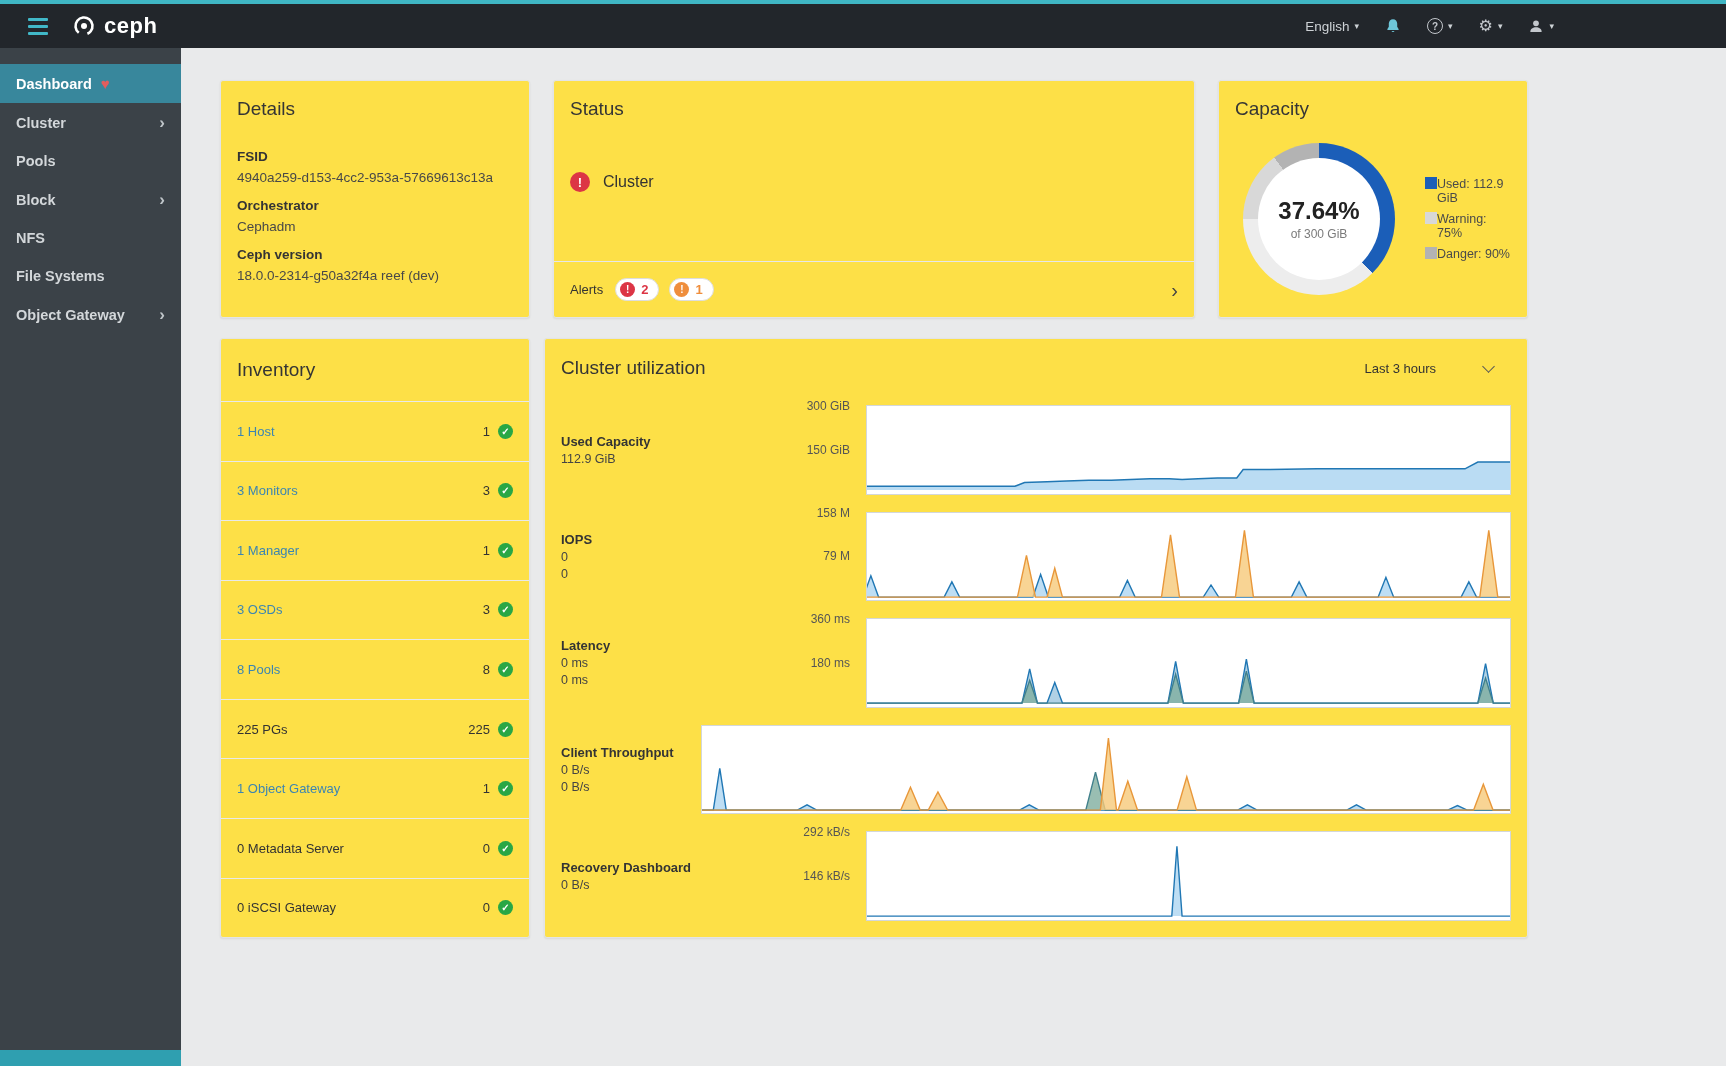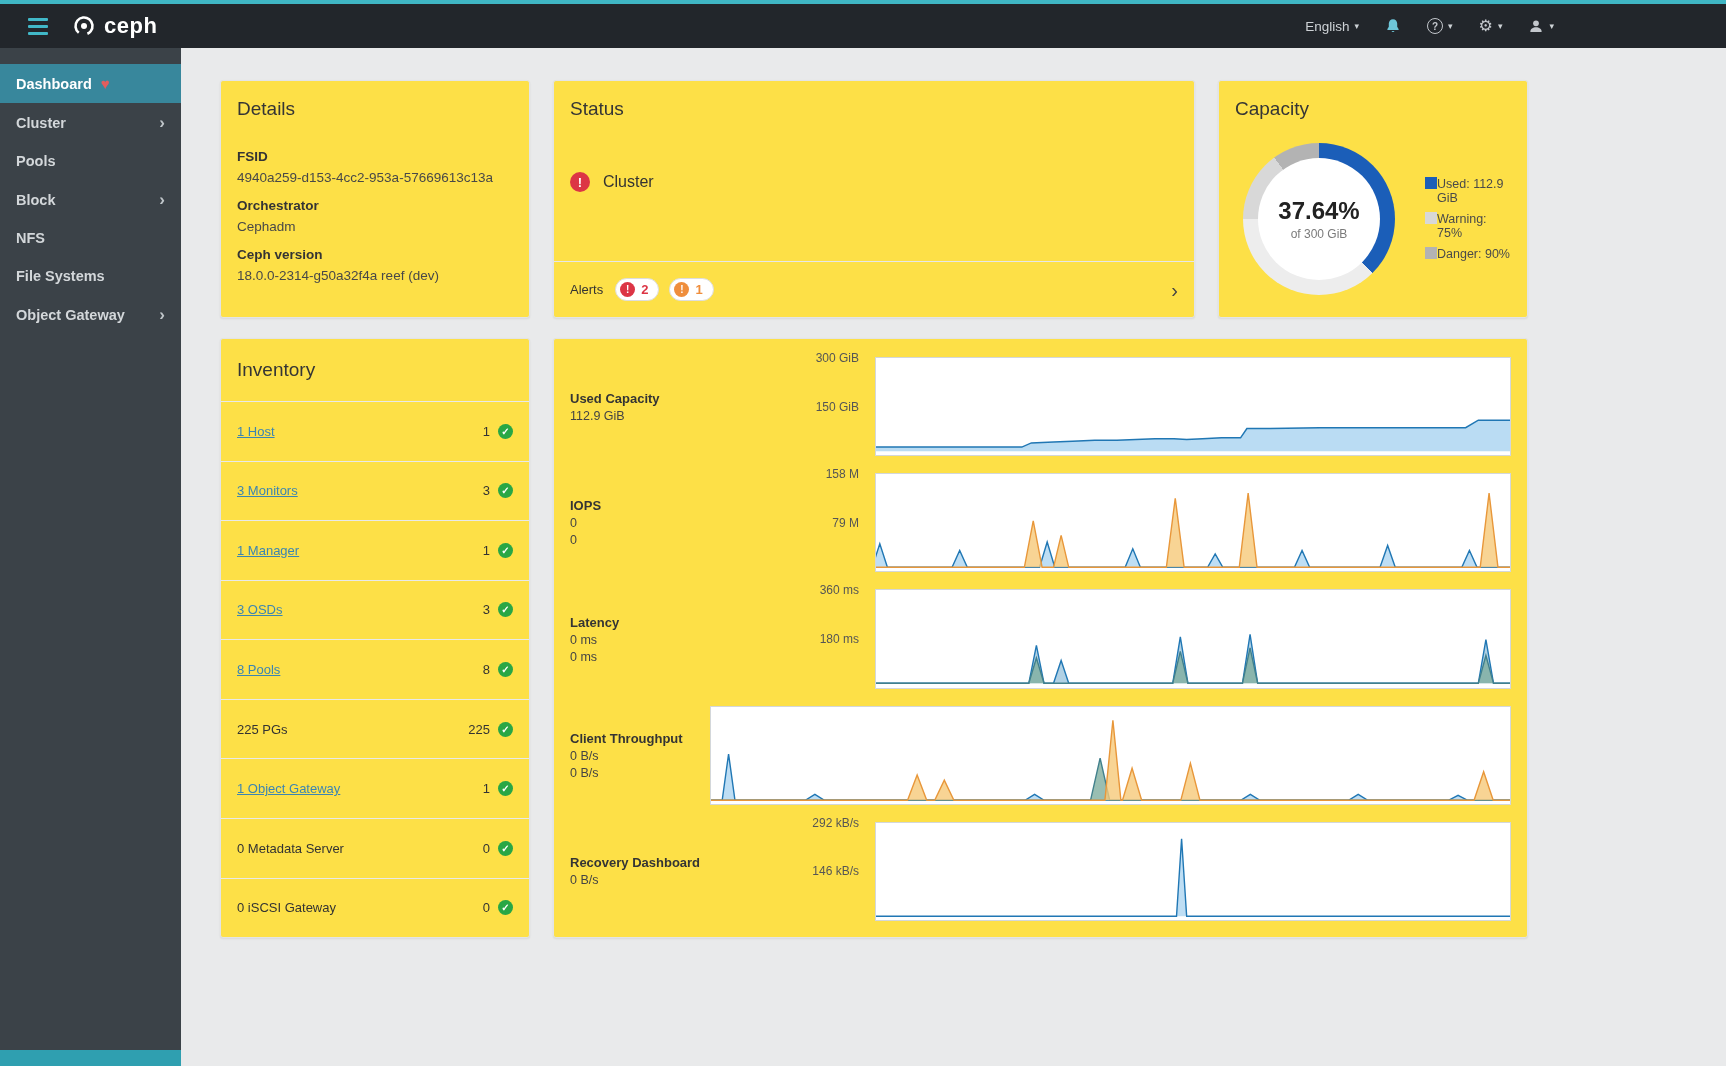--- a/index.html
+++ b/index.html
@@ -24,21 +24,21 @@
   .side-nav { flex:1; padding-top:16px;font-weight:bold; }
   .side-item { display:flex; align-items:center; padding:11px 16px; color:#d3d7da; font-size:14.5px; cursor:pointer; }
   .side-item.active { background:#38879c; color:#fff; }
   .heart { color:#e25d5d; font-size:15px; margin-left:9px; }
   .chev { margin-left:auto; color:#bfc5c9; font-size:17px; line-height:1; }
   .side-footer { height:16px; background:#2f9fb0; }
 
   
   .main { position:absolute; top:48px; left:181px; right:0; bottom:0; overflow:hidden; padding:32px 198px 0 39px; }
   .row1 { display:flex; gap:23px; height:238px; }
-  .row2 { display:flex; gap:23px; height:600px; margin-top:20px; }
+  .row2 { display:flex; gap:14px; height:600px; margin-top:20px; }
   .card { background:#fde047; border:1px solid #e3e4e5; border-radius:3px; box-shadow:0 1px 2px rgba(0,0,0,0.08); display:flex; flex-direction:column; }
   .card-header { padding:17px 16px 10px 16px; font-size:19px; color:#353535; }
   .w-fixed { width:310px; flex:none; }
   .grow { flex:1; }
 
   
   .details-body { padding:6px 16px; }
   .d-label { font-weight:bold; font-size:13.5px; color:#343434; margin-top:13px; }
   .d-value { font-size:13.5px; color:#484848; margin-top:6px; }
 
@@ -62,21 +62,21 @@
   .donut-sub { font-size:12px; color:#7a7a7a; margin-top:2px; }
   .cap-legend { display:flex; flex-direction:column; gap:7px; }
   .legend-item { display:flex; align-items:flex-start; font-size:12.5px; color:#4a4a4a; }
   .legend-swatch { width:12px; height:12px; flex:none; }
 
   
   .inv-header { padding:20px 16px; font-size:19px; color:#353535; }
   .inv-rows { flex:1; display:flex; flex-direction:column; }
   .inv-row { flex:1; border-top:1px solid #e8e9ea; display:flex; align-items:center; justify-content:space-between; padding:0 16px; font-size:13px; }
   .inv-label { color:#333; }
-  .inv-label.link { color:#3c85b1; cursor:pointer;text-decoration:underline; }
+  .inv-label.link { color:#3c85b1; cursor:pointer; }
   .inv-right { display:flex; align-items:center; gap:8px; }
   .inv-count { color:#333; }
   .check-icon { width:15px; height:15px; border-radius:50%; background:#28a745; color:#fff; font-size:10px; font-weight:bold; display:flex; align-items:center; justify-content:center; }
 
   
   .util-header { display:flex; align-items:center; justify-content:space-between; padding:18px 16px 8px 16px; }
   .util-title { font-size:19px; color:#353535; }
   .range-select { display:flex; align-items:center; gap:48px; font-size:13px; color:#333; cursor:pointer; padding-right:18px; }
   .chev-down { width:9px; height:9px; border-right:1.6px solid #555; border-bottom:1.6px solid #555; transform:rotate(45deg); margin-top:-4px; }
   .charts { flex:1; padding:18px 16px 16px 16px; display:flex; flex-direction:column; gap:17px; }
@@ -299,20 +299,27 @@
             <span class="inv-label">0 iSCSI Gateway</span>
             <span class="inv-right">
               <span class="inv-count">0</span>
               <span class="check-icon">✓</span>
             </span>
           </div>
         </div>
     </section>
 
     <section class="card grow">
+      <div class="util-header">
+        <span class="util-title">Cluster utilization</span>
+        <span class="range-select">
+          <span>Last 3 hours</span>
+          <span class="chev-down"></span>
+        </span>
+      </div>
       <div class="charts">
           <div class="chart-row">
             <div class="c-meta">
               <div class="c-title">Used Capacity</div>
               <div class="c-val">112.9 GiB</div>
             </div>
             <div class="c-ylab">
               <span class="yl-top">300 GiB</span>
               <span class="yl-mid">150 GiB</span>
             </div>

